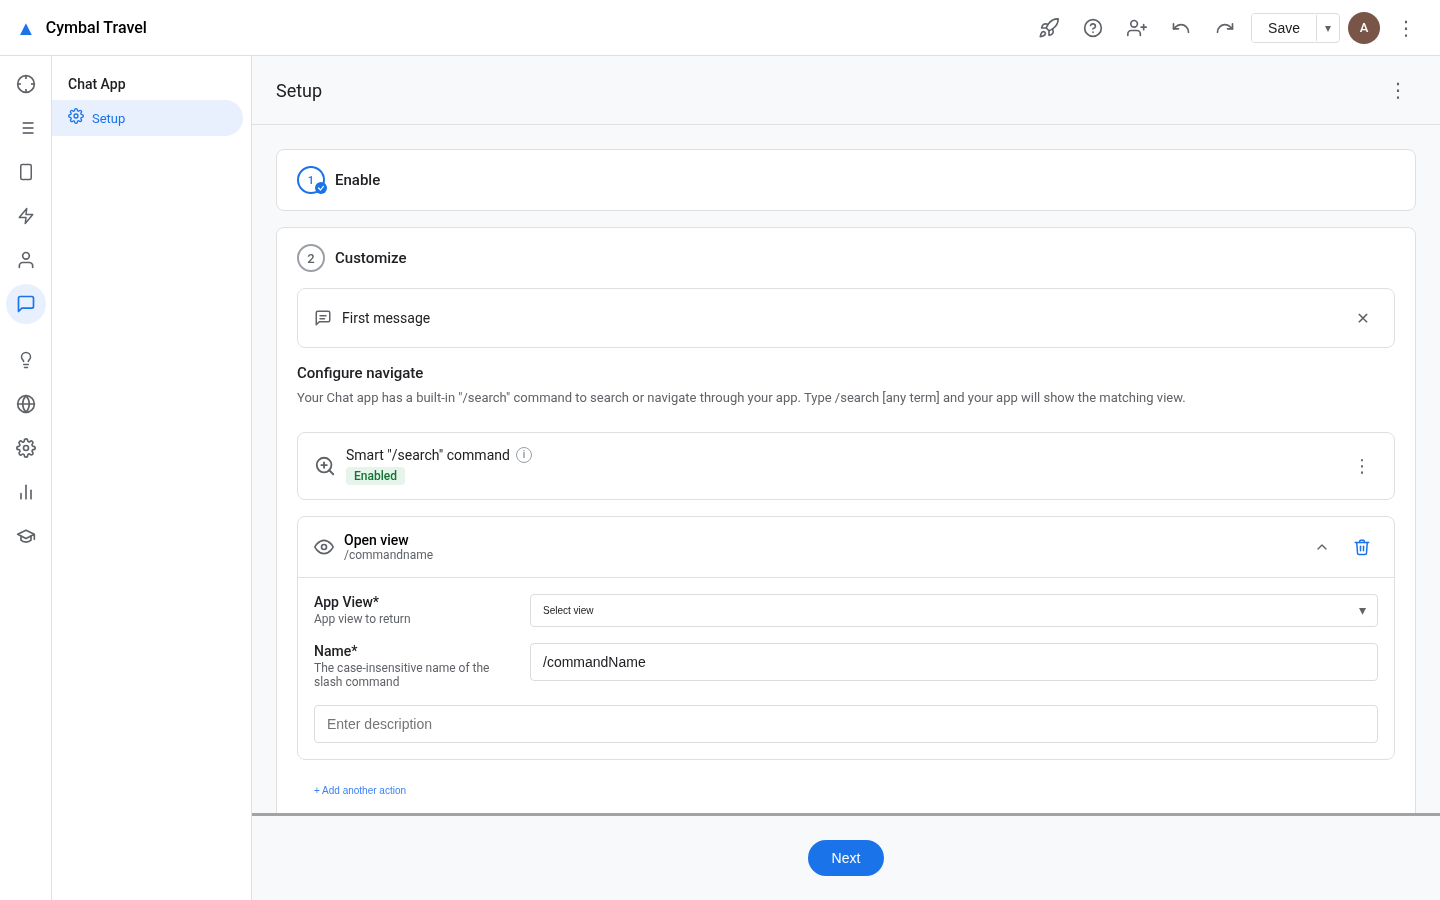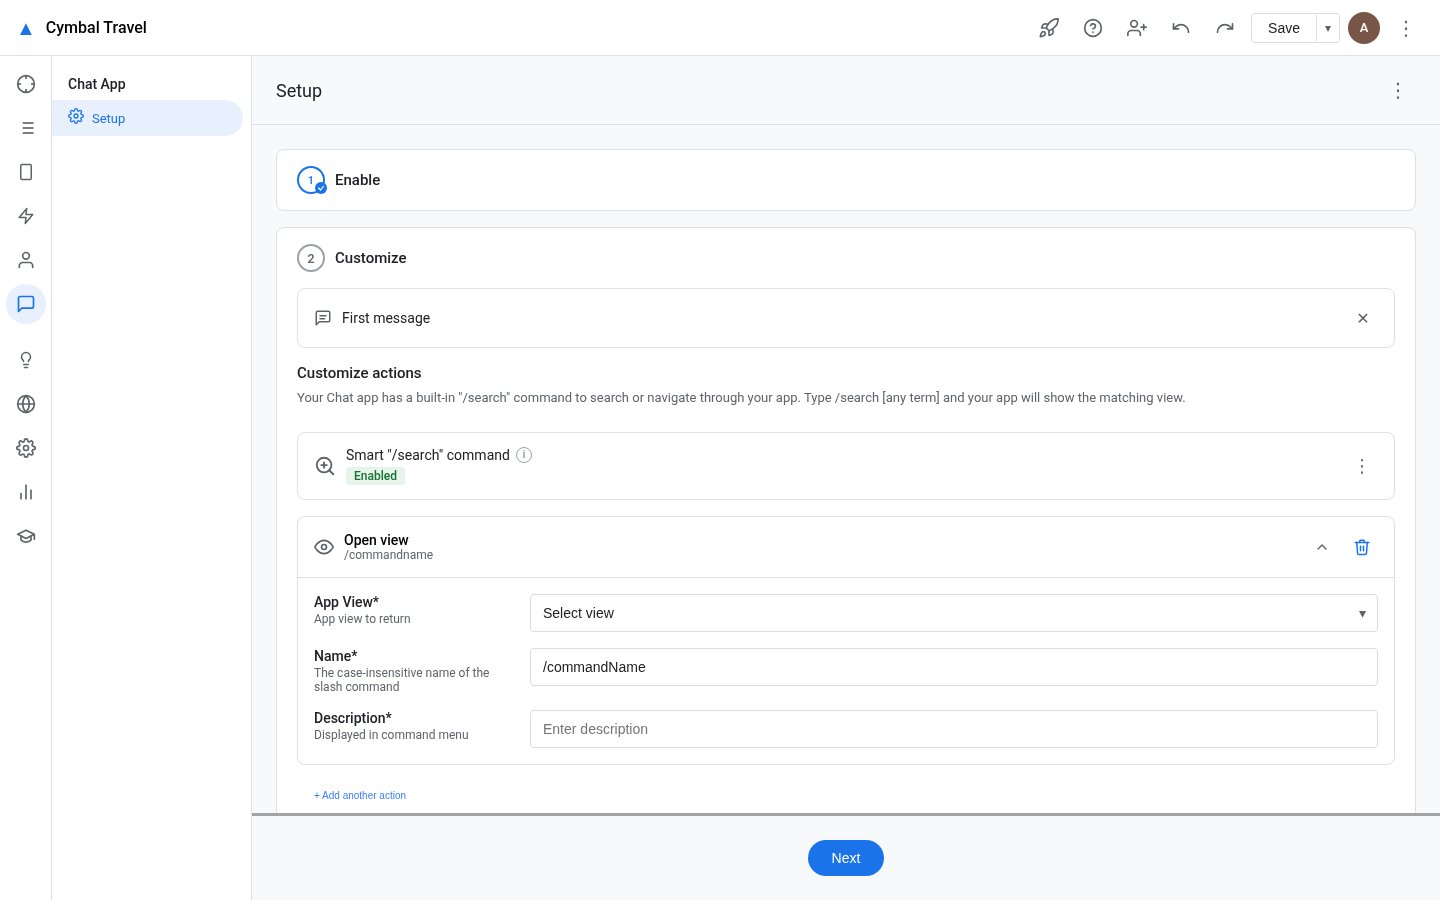--- a/index.html
+++ b/index.html
@@ -158,21 +158,21 @@
     .open-view-body { padding: 16px; }
     .form-row {
       display: flex; align-items: flex-start; gap: 16px; margin-bottom: 16px;
     }
     .form-label-col { width: 200px; flex-shrink: 0; }
     .form-label { font-size: 14px; font-weight: 500; color: #202124; }
     .form-sublabel { font-size: 12px; color: #5f6368; margin-top: 2px; }
     .form-input-col { flex: 1; }
     .form-select {
       width: 100%; padding: 10px 12px; border: 1px solid #dadce0; border-radius: 4px;
-      font-size: 14px; color: #202124; background: #fff; appearance: none;
+      font-size: 10px; color: #202124; background: #fff; appearance: none;
       cursor: pointer; outline: none;
     }
     .form-input {
       width: 100%; padding: 10px 12px; border: 1px solid #dadce0; border-radius: 4px;
       font-size: 14px; color: #202124; background: #fff; outline: none;
     }
     .select-wrapper { position: relative; }
     .select-wrapper::after {
       content: '▾'; position: absolute; right: 12px; top: 50%; transform: translateY(-50%);
       color: #5f6368; pointer-events: none; font-size: 14px;
@@ -386,21 +386,21 @@
                       <line x1="8" y1="9" x2="16" y2="9"></line>
                       <line x1="8" y1="13" x2="14" y2="13"></line>
                     </svg>
                   <span class="section-card-title">First message</span>
                 </div>
                 <button class="close-btn">✕</button>
               </div>
             </div>
 
             <div>
-              <div class="configure-title">Customize actions</div>
+              <div class="configure-title">Configure navigate</div>
               <div class="configure-desc">Your Chat app has a built-in "/search" command to search or navigate through your app. Type /search [any term] and your app will show the matching view.</div>
             </div>
 
             <div class="command-card">
               <div class="command-card-left">
                 <svg width="22" height="22" viewBox="0 0 24 24" fill="none" stroke="#5f6368" stroke-width="2" stroke-linecap="round" stroke-linejoin="round">
                     <circle cx="11" cy="11" r="8"></circle>
                     <line x1="21" y1="21" x2="16.65" y2="16.65"></line>
                     <line x1="8" y1="11" x2="14" y2="11"></line>
                     <line x1="11" y1="8" x2="11" y2="14"></line>
@@ -468,24 +468,20 @@
                   <div class="form-label-col">
                     <div class="form-label">Name*</div>
                     <div class="form-sublabel">The case-insensitive name of the slash command</div>
                   </div>
                   <div class="form-input-col">
                     <input type="text" class="form-input" value="/commandName" style="">
                   </div>
                 </div>
 
                 <div class="form-row" style="margin-bottom:0;">
-                  <div class="form-label-col">
-                    <div class="form-label">Description*</div>
-                    <div class="form-sublabel">Displayed in command menu</div>
-                  </div>
                   <div class="form-input-col">
                     <input type="text" class="form-input" placeholder="Enter description" style="">
                   </div>
                 </div>
               </div>
             </div>
 
             <button class="add-action-btn">
               <span>+ Add another action</span>
             </button>

